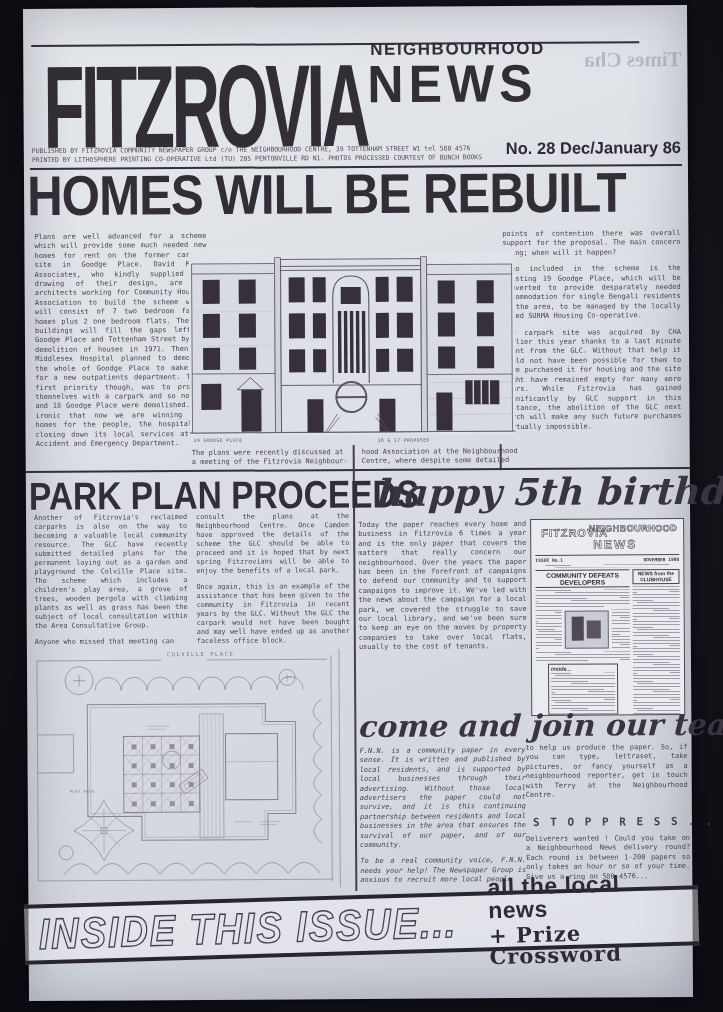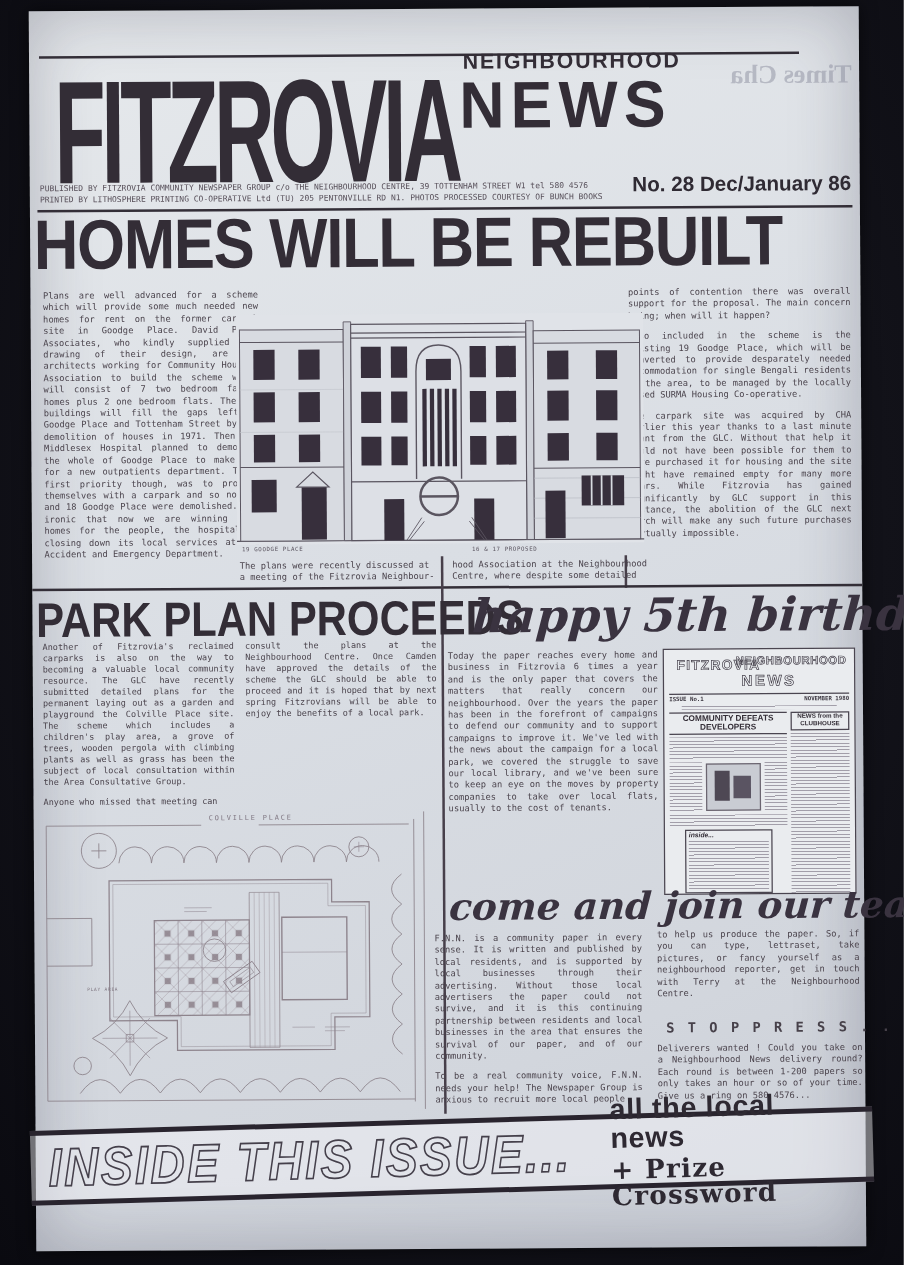--- a/index.html
+++ b/index.html
@@ -82,21 +82,21 @@
 
   
   .script-head{
     font-family:"DejaVu Serif",serif;font-style:italic;font-weight:bold;
     color:#3a3340;white-space:nowrap;position:absolute;
     transform:skewX(-4deg);
   }
   .bday-head{left:352px;top:464px;font-size:37px;}
   .join-head{left:332px;top:702px;font-size:30px;}
   .col-bday{left:332px;top:514px;width:168px;}
-  .col-join1{left:320px;top:740px;width:166px;}
+  .col-join1{left:332px;top:740px;width:166px;font-style:italic;}
   .col-join2{left:498px;top:738px;width:162px;}
 
   .stop-head{
     position:absolute;left:505px;top:810px;
     font-weight:bold;font-size:11px;letter-spacing:2px;color:#47414a;white-space:nowrap;
   }
   .col-stop{left:498px;top:829px;width:164px;}
 
   
   .minipaper{
@@ -268,20 +268,21 @@
   <div class="rule" style="left:0px;top:462px;width:664px;"></div>
   <div class="vrule" style="left:327px;top:438px;height:446px;"></div>
 
   <div class="park-head">PARK PLAN PROCEEDS</div>
   <div class="abs article col-park col-park1">
       <p>Another of Fitzrovia's reclaimed carparks is also on the way to becoming a valuable local community resource. The GLC have recently submitted detailed plans for the permanent laying out as a garden and playground the Colville Place site.  The scheme which includes a children's play area, a grove of trees, wooden pergola with climbing plants as well as grass has been the subject of local consultation within the Area Consultative Group.</p>
       <p>Anyone who missed that meeting can</p>
     </div>
   <div class="abs article col-park col-park2">
       <p>consult the plans at the Neighbourhood Centre. Once Camden have approved the details of the scheme the GLC should be able to proceed and it is hoped that by next spring Fitzrovians will be able to enjoy the benefits of a local park.</p>
+      <p>Once again, this is an example of the assistance that has been given to the community in Fitzrovia in recent years by the GLC.  Without the GLC the carpark would not have been bought and may well have ended up as another faceless office block.</p>
     </div>
 
   <div class="abs fig-map">
     <svg viewBox="0 0 322 248" width="322" height="248">
       <defs>
         <pattern id="pg" width="19" height="19" patternUnits="userSpaceOnUse">
           <path d="M0,0 L19,19 M19,0 L0,19 M9.5,0 L0,9.5 M19,9.5 L9.5,19" stroke="#a1979f" stroke-width="0.35" fill="none"></path>
           <rect x="7" y="7" width="5" height="5" fill="#8d838c" opacity="0.85"></rect>
         </pattern>
         <pattern id="vh" width="4" height="8" patternUnits="userSpaceOnUse">

